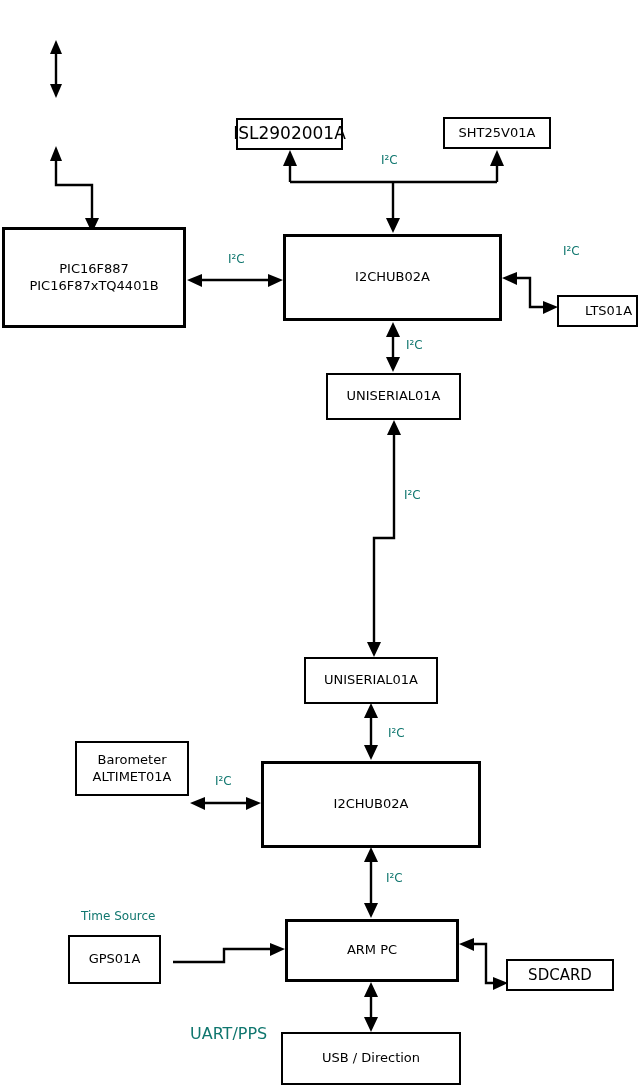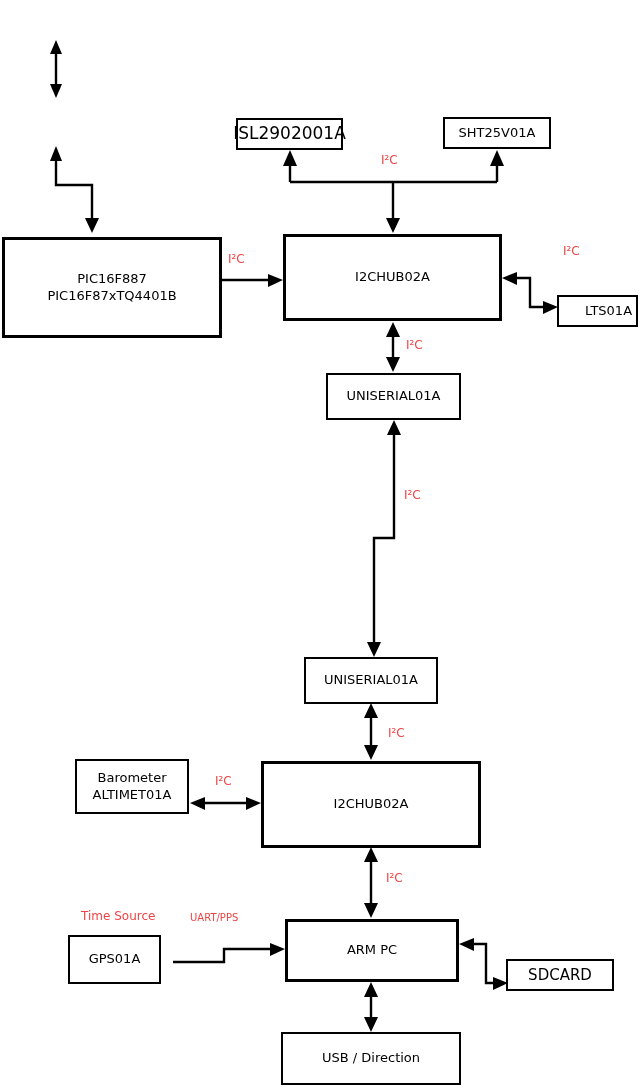--- a/index.html
+++ b/index.html
@@ -20,21 +20,21 @@
     justify-content:center;
     text-align:center;
     color:#000000;
     line-height:1.25;
     white-space:pre-line;
     z-index:3;
   }
   .box.thick{border-width:3px;}
   .lbl{
     position:absolute;
-    color:#ef4444;
+    color:#0f766e;
     white-space:nowrap;
     z-index:4;
     background:transparent;
   }
   svg.wires{
     position:absolute;left:0;top:0;
     width:640px;height:1089px;
     z-index:1;
     overflow:visible;
   }
@@ -130,36 +130,36 @@
 
     <g>
       <line x1="371" y1="988" x2="371" y2="1026"></line>
       <polygon class="ah" points="371,982 364,997 378,997"></polygon>
       <polygon class="ah" points="371,1032 364,1017 378,1017"></polygon>
     </g>
   </svg>
 
 
 
-  <div class="box thick" style="left:2px;top:237px;width:220px;height:101px;font-size:13px;">PIC16F887
+  <div class="box thick" style="left:2px;top:227px;width:184px;height:101px;font-size:13px;">PIC16F887
 PIC16F87xTQ4401B</div>
 
   <div class="box" style="left:236px;top:118px;width:107px;height:32px;font-size:17px;">ISL2902001A</div>
 
   <div class="box" style="left:443px;top:117px;width:108px;height:32px;font-size:13px;text-align:right;">SHT25V01A</div>
 
   <div class="box thick" style="left:283px;top:234px;width:219px;height:87px;font-size:13px;">I2CHUB02A</div>
 
   <div class="box" style="left:557px;top:295px;width:81px;height:32px;font-size:13px;padding-left:22px;">LTS01A</div>
 
   <div class="box" style="left:326px;top:373px;width:135px;height:47px;font-size:13px;">UNISERIAL01A</div>
 
   <div class="box" style="left:304px;top:657px;width:134px;height:47px;font-size:13px;">UNISERIAL01A</div>
 
-  <div class="box" style="left:75px;top:759px;width:114px;height:55px;font-size:13px;">Barometer
+  <div class="box" style="left:75px;top:741px;width:114px;height:55px;font-size:13px;">Barometer
 ALTIMET01A</div>
 
   <div class="box thick" style="left:261px;top:761px;width:220px;height:87px;font-size:13px;">I2CHUB02A</div>
 
   <div class="box" style="left:68px;top:935px;width:93px;height:49px;font-size:13px;">GPS01A</div>
 
   <div class="box thick" style="left:285px;top:919px;width:174px;height:63px;font-size:13px;">ARM PC</div>
 
   <div class="box" style="left:506px;top:959px;width:108px;height:32px;font-size:15px;">SDCARD</div>
 
@@ -174,17 +174,17 @@
   <div class="lbl" style="left:406px;top:338px;font-size:12px;">I²C</div>
 
   <div class="lbl" style="left:404px;top:488px;font-size:12px;">I²C</div>
 
   <div class="lbl" style="left:388px;top:726px;font-size:12px;">I²C</div>
 
   <div class="lbl" style="left:215px;top:774px;font-size:12px;">I²C</div>
 
   <div class="lbl" style="left:386px;top:871px;font-size:12px;">I²C</div>
 
-  <div class="lbl" style="left:190px;top:912px;font-size:10px;">UART/PPS</div>
+  <div class="lbl" style="left:190px;top:1024px;font-size:16px;">UART/PPS</div>
 
   <div class="lbl" style="left:81px;top:909px;font-size:12px;">Time Source</div>
 
 </div>
 
 </body></html>

